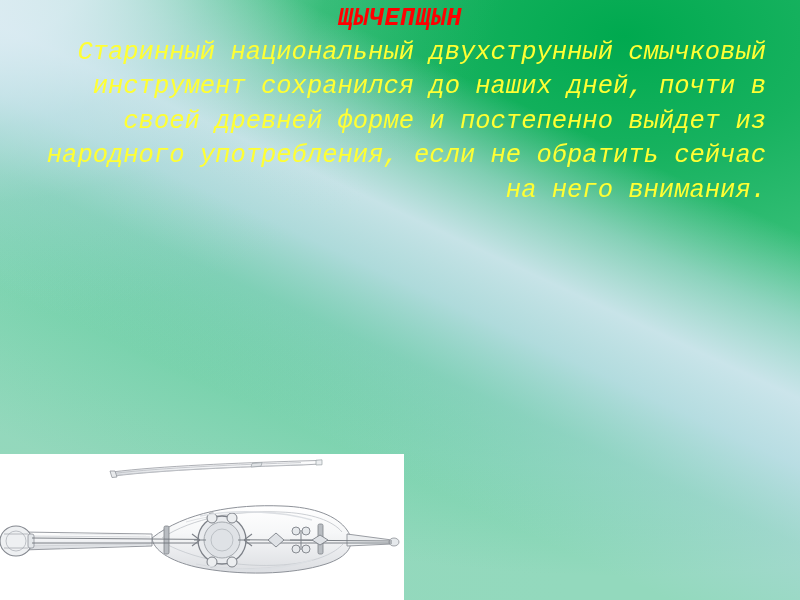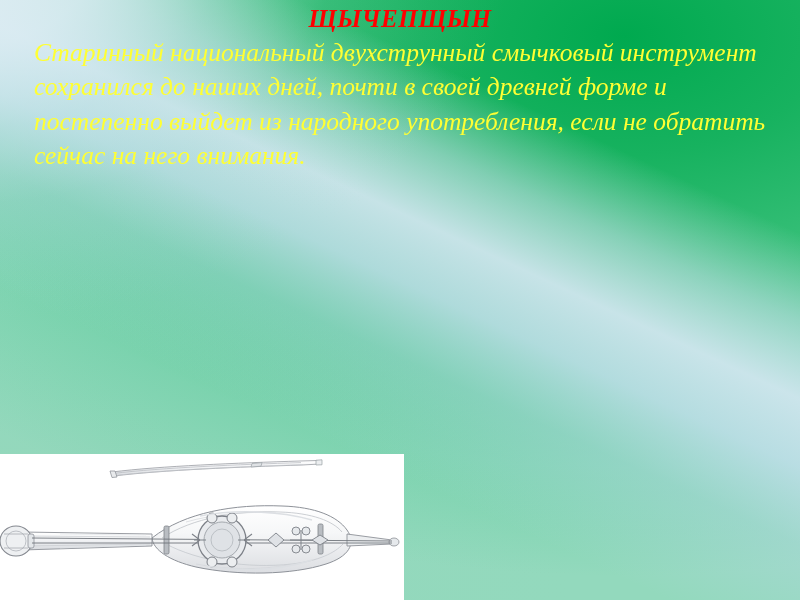--- a/index.html
+++ b/index.html
@@ -6,21 +6,21 @@
   html, body {
     margin: 0;
     padding: 0;
     background: #000;
   }
   #slide {
     position: relative;
     width: 800px;
     height: 600px;
     overflow: hidden;
-    font-family: Liberation Serif, serif;
+    font-family: Liberation Mono, monospace;
     background: #3fb86a;
   }
 
   
   .bg-layer {
     position: absolute;
     inset: 0;
     pointer-events: none;
   }
   
@@ -87,21 +87,21 @@
     white-space: nowrap;
   }
   .body-text {
     margin: 0;
     padding: 1px 34px 0 34px;
     color: #ffff33;
     font-size: 25.5px;
     font-style: italic;
     font-weight: normal;
     line-height: 1.355;
-    text-align: left;
+    text-align: right;
   }
 
   
   .picture-frame {
     position: absolute;
     left: 0;
     top: 454px;
     width: 404px;
     height: 146px;
     background: #ffffff;

